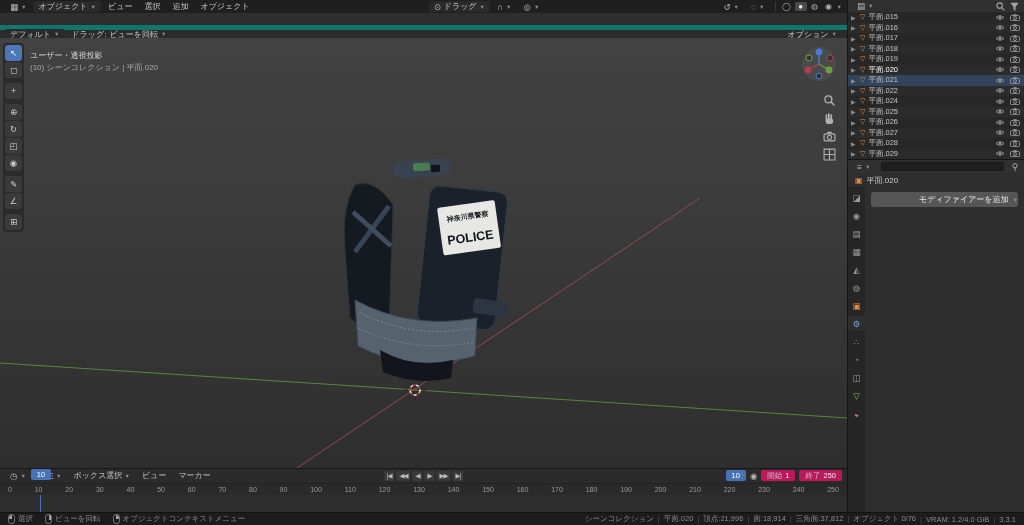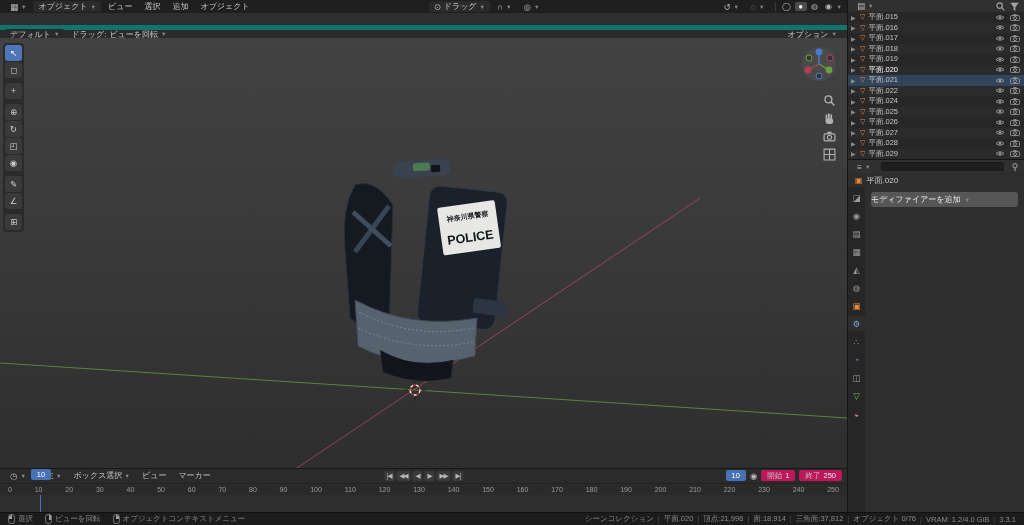--- a/index.html
+++ b/index.html
@@ -82,21 +82,21 @@
   .obj-ico { color:#e8883d; font-size:8px; }
   .props-body { flex:1; display:flex; }
   .props-tabs { width:17px; background:#262626; display:flex; flex-direction:column; align-items:stretch; padding-top:3px; gap:3px; }
   .ptab { height:15px; display:flex; align-items:center; justify-content:center; font-size:8.5px; color:#9a9a9a; }
   .ptab.active { background:#2e2e2e; border-radius:2px 0 0 2px; }
   .ptab.wrench { color:#7ca7dd; }
   .ptab.orange { color:#e8883d; } .ptab.green { color:#8ab854; }
   .ptab.pink { color:#c97a88; } .ptab.blue { color:#6f9fd8; }
   .props-content { flex:1; }
   .add-mod-btn { margin:5px 6px; height:15px; background:#565656; border-radius:3px; display:flex;
-                 align-items:center; justify-content:flex-start; gap:4px; color:#ececec; font-size:8px; }
+                 align-items:center; justify-content:flex-end; gap:4px; color:#ececec; font-size:8px; }
 
   
   .statusbar { position:absolute; left:0; top:512px; width:1024px; height:13px; background:#1c1c1c;
                border-top:1px solid #111; display:flex; align-items:center; padding:0 8px; gap:12px;
                font-size:7.5px; color:#8a8a8a; }
   .hint { display:flex; align-items:center; gap:3px; }
   .mouse { position:relative; display:inline-block; width:7px; height:10px; border:1px solid #6e6e6e; border-radius:3px/4px; }
   .mouse i { position:absolute; background:#a0a0a0; }
   .mouse.left i  { left:0; top:0; width:3px; height:4px; border-radius:3px 0 0 0; }
   .mouse.middle i{ left:2.5px; top:0; width:2px; height:5px; }
@@ -250,20 +250,24 @@
 
           <div class="toolbtn">
             <span>∠</span>
           </div>
 
           <div class="toolbtn gap">
             <span>⊞</span>
           </div>
         </div>
 
+      <div class="vp-text">
+        <div class="l1">ユーザー・透視投影</div>
+        <div class="l2">(10) シーンコレクション | 平面.020</div>
+      </div>
 
       <svg id="gizmo" width="36" height="36">
         <circle cx="18" cy="18" r="17" fill="rgba(255,255,255,0.05)"></circle>
         <line x1="18" y1="18" x2="18" y2="6" stroke="#4a7bd0" stroke-width="1.4"></line>
         <circle cx="18" cy="6" r="3.4" fill="#4a7bd0"></circle>
         <line x1="18" y1="18" x2="28" y2="24" stroke="#6d9e3f" stroke-width="1.4"></line>
         <circle cx="28" cy="24" r="3.4" fill="#6d9e3f"></circle>
         <line x1="18" y1="18" x2="7" y2="24" stroke="#b33e52" stroke-width="1.4"></line>
         <circle cx="7" cy="24" r="3.4" fill="#b33e52"></circle>
         <circle cx="18" cy="30" r="3" fill="#333" stroke="#4a7bd0"></circle>

